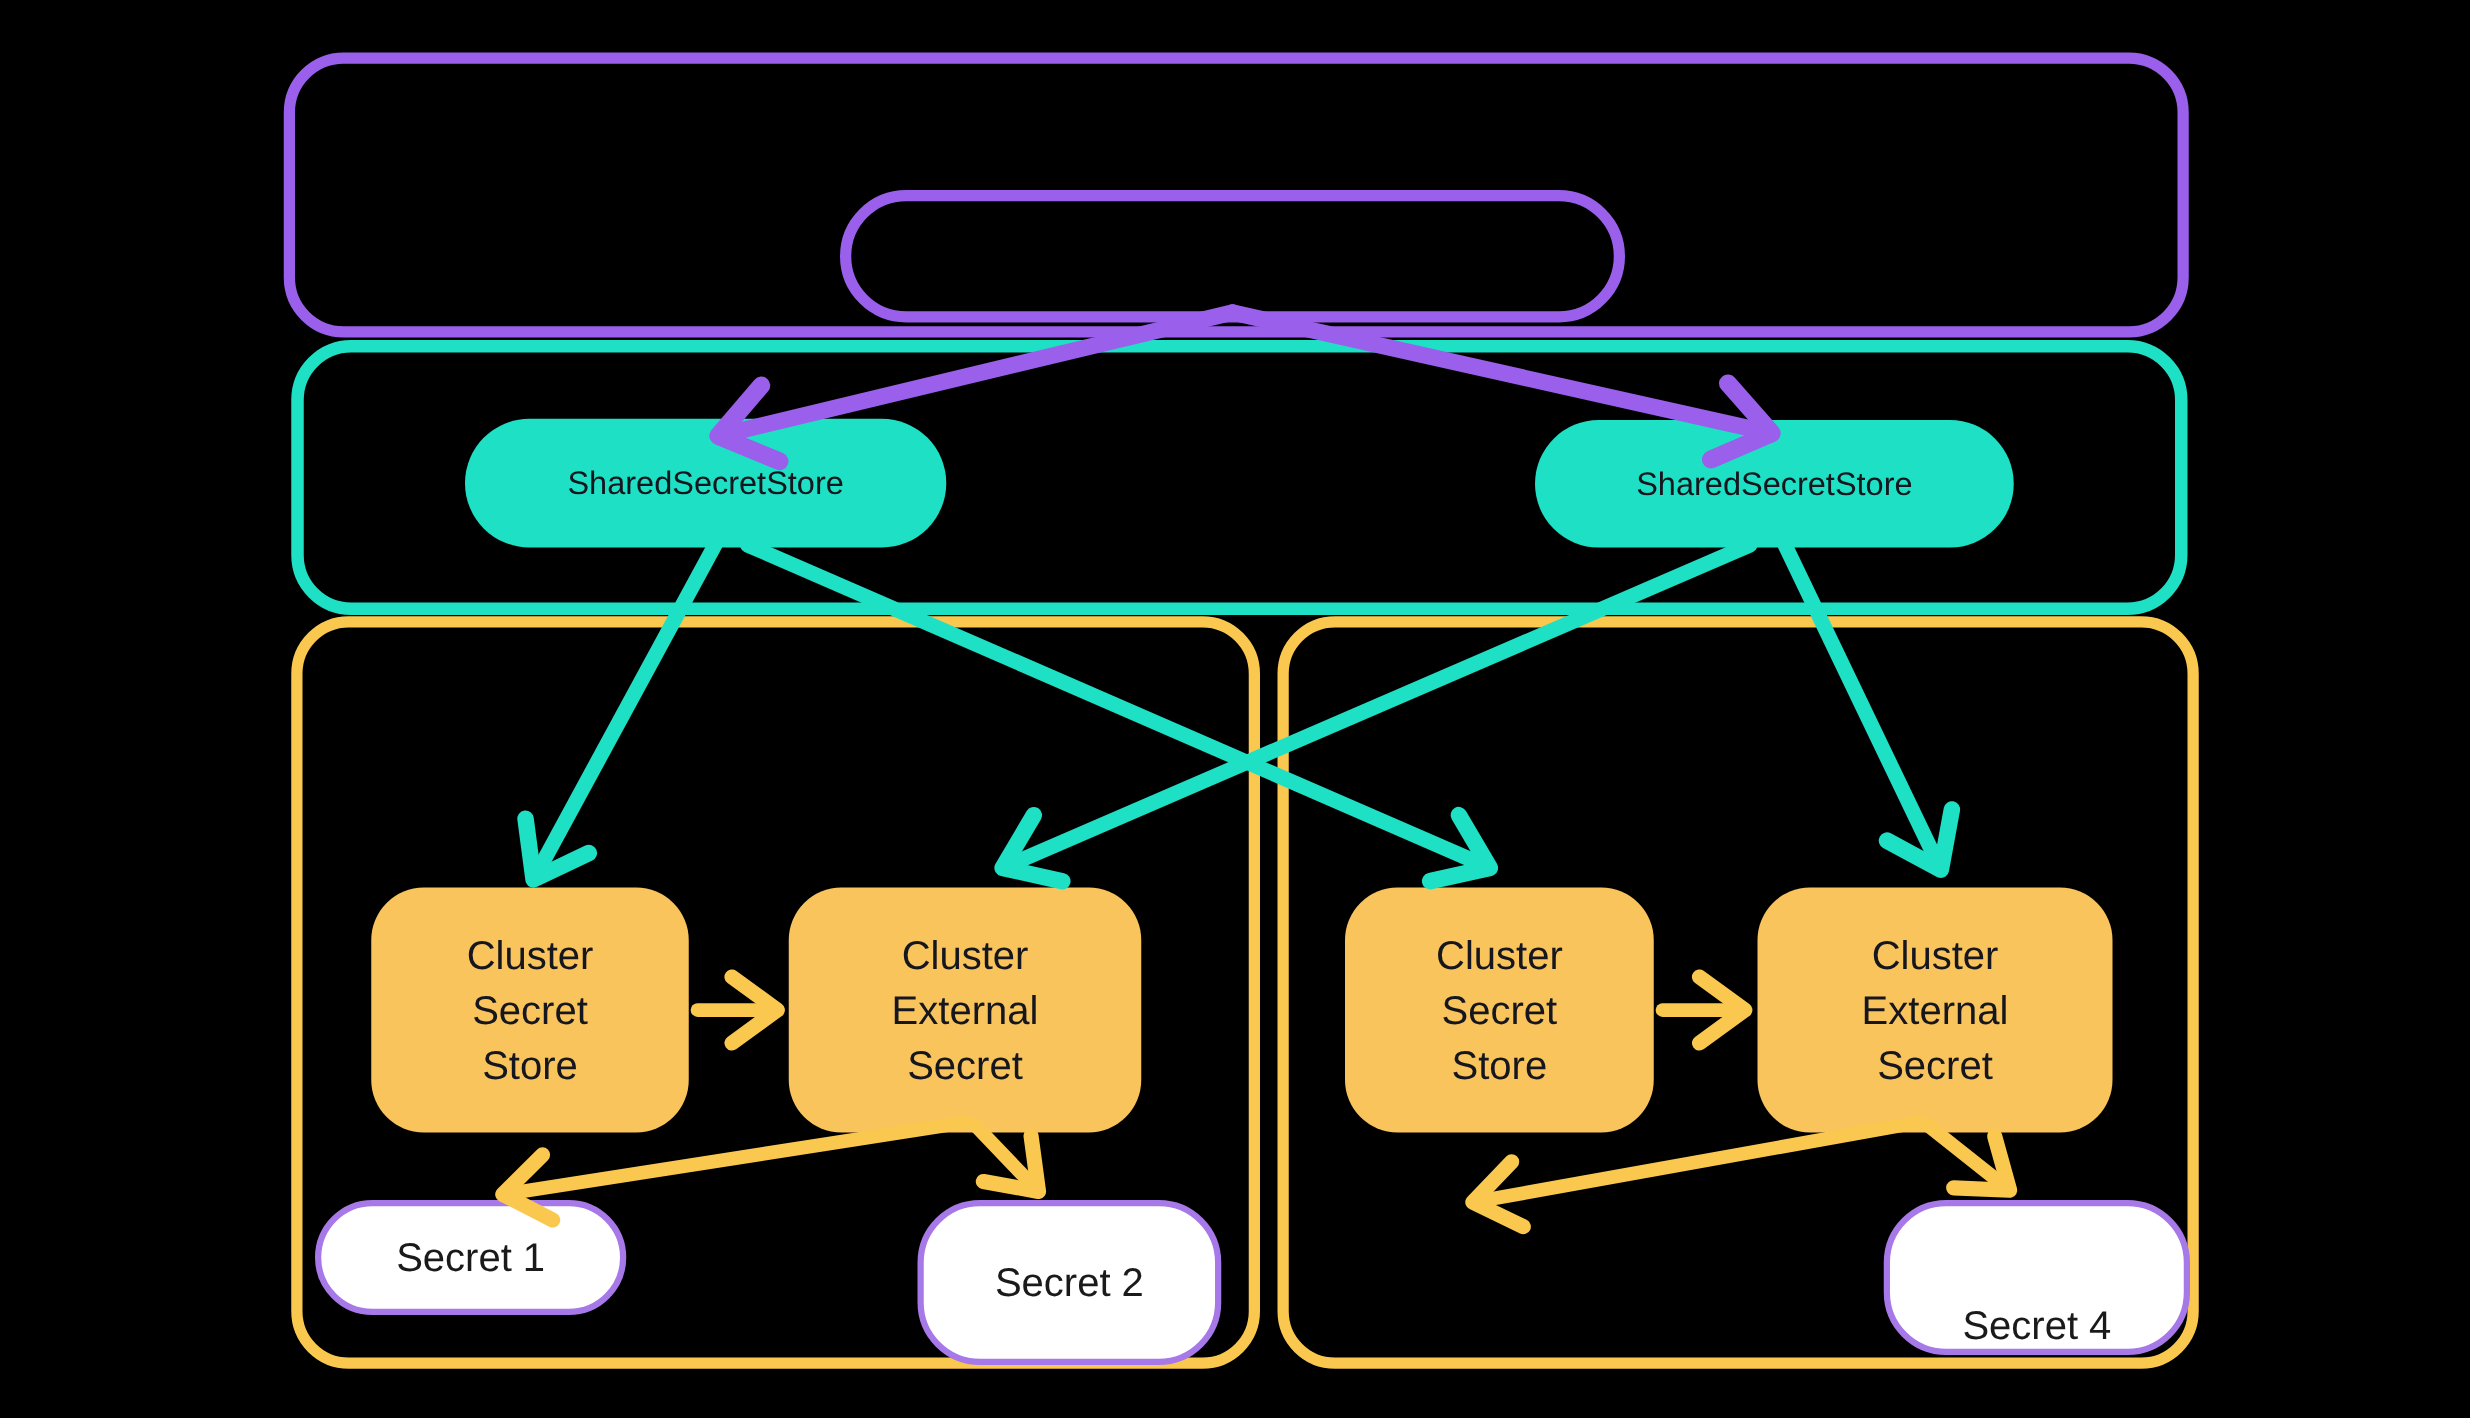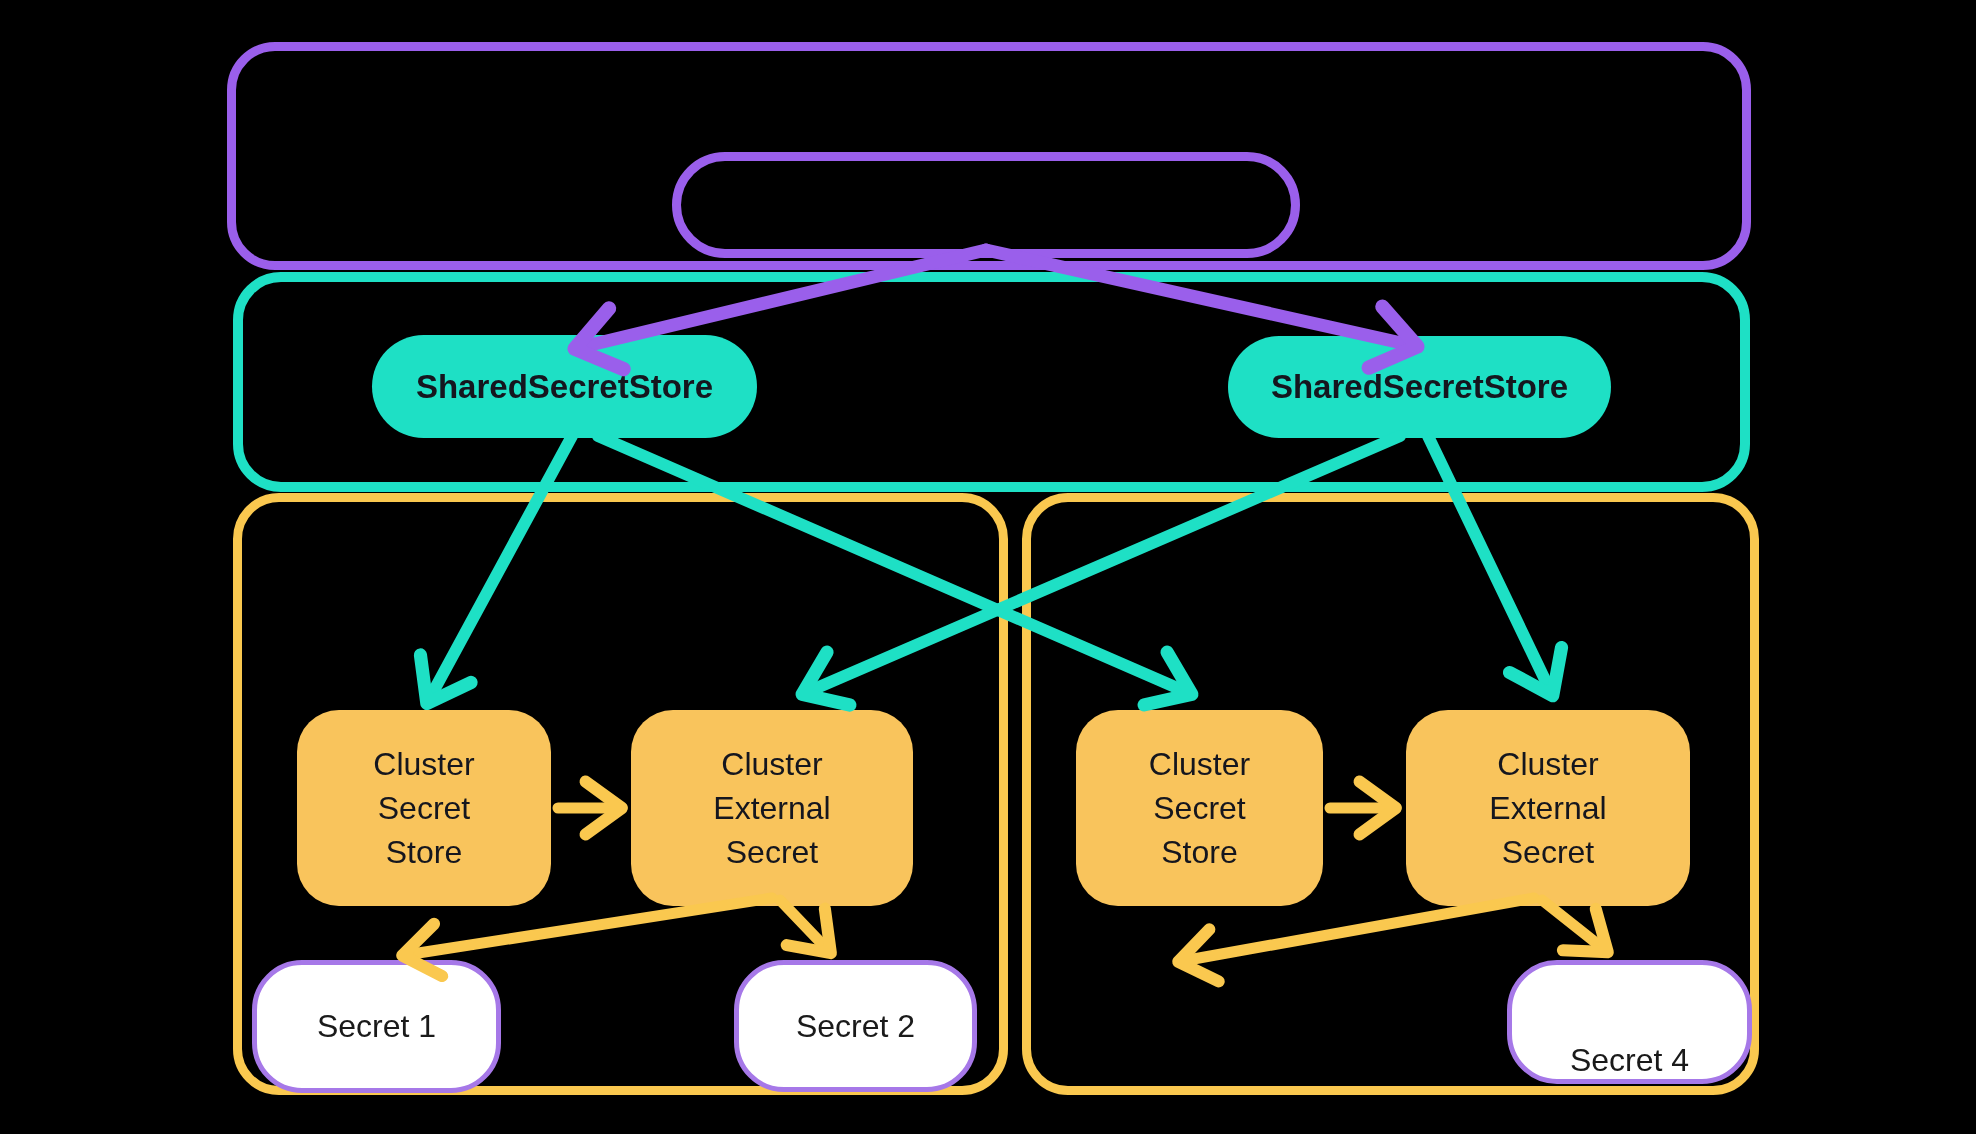--- a/index.html
+++ b/index.html
@@ -39,23 +39,22 @@
     border-radius:46px;
   }
   
   .node{
     display:flex;align-items:center;justify-content:center;
     text-align:center;
   }
   .pill-teal{
     background:var(--teal);
     border-radius:52px;
-    font-size:33px;
+    font-size:26px;
     color:var(--ink);
-    font-weight:bold;
   }
   .box-yellow{
     background:var(--yellow-fill);
     border-radius:42px;
     font-size:32px;
     line-height:44px;
     color:var(--ink);
     align-items:center;
   }
   .pill-secret{
@@ -113,21 +112,21 @@
     </span>
   </div>
   <div class="abs node box-yellow" style="left:1406px;top:710px;width:284px;height:196px;">
     <span class="lines">
       <span>Cluster</span>
       <span>External</span>
       <span>Secret</span>
     </span>
   </div>
 
-  <div class="abs node pill-secret" style="left:252px;top:960px;width:249px;height:133px;">
+  <div class="abs node pill-secret" style="left:252px;top:960px;width:249px;height:92px;">
     <span>Secret 1</span>
   </div>
   <div class="abs node pill-secret" style="left:734px;top:960px;width:243px;height:132px;">
     <span>Secret 2</span>
   </div>
   <div class="abs node pill-secret" style="left:1507px;top:960px;width:245px;height:124px;align-items:flex-end;">
     <span>Secret 4</span>
   </div>
 
   <svg class="arrows" width="1976" height="1134" viewBox="0 0 1976 1134">

